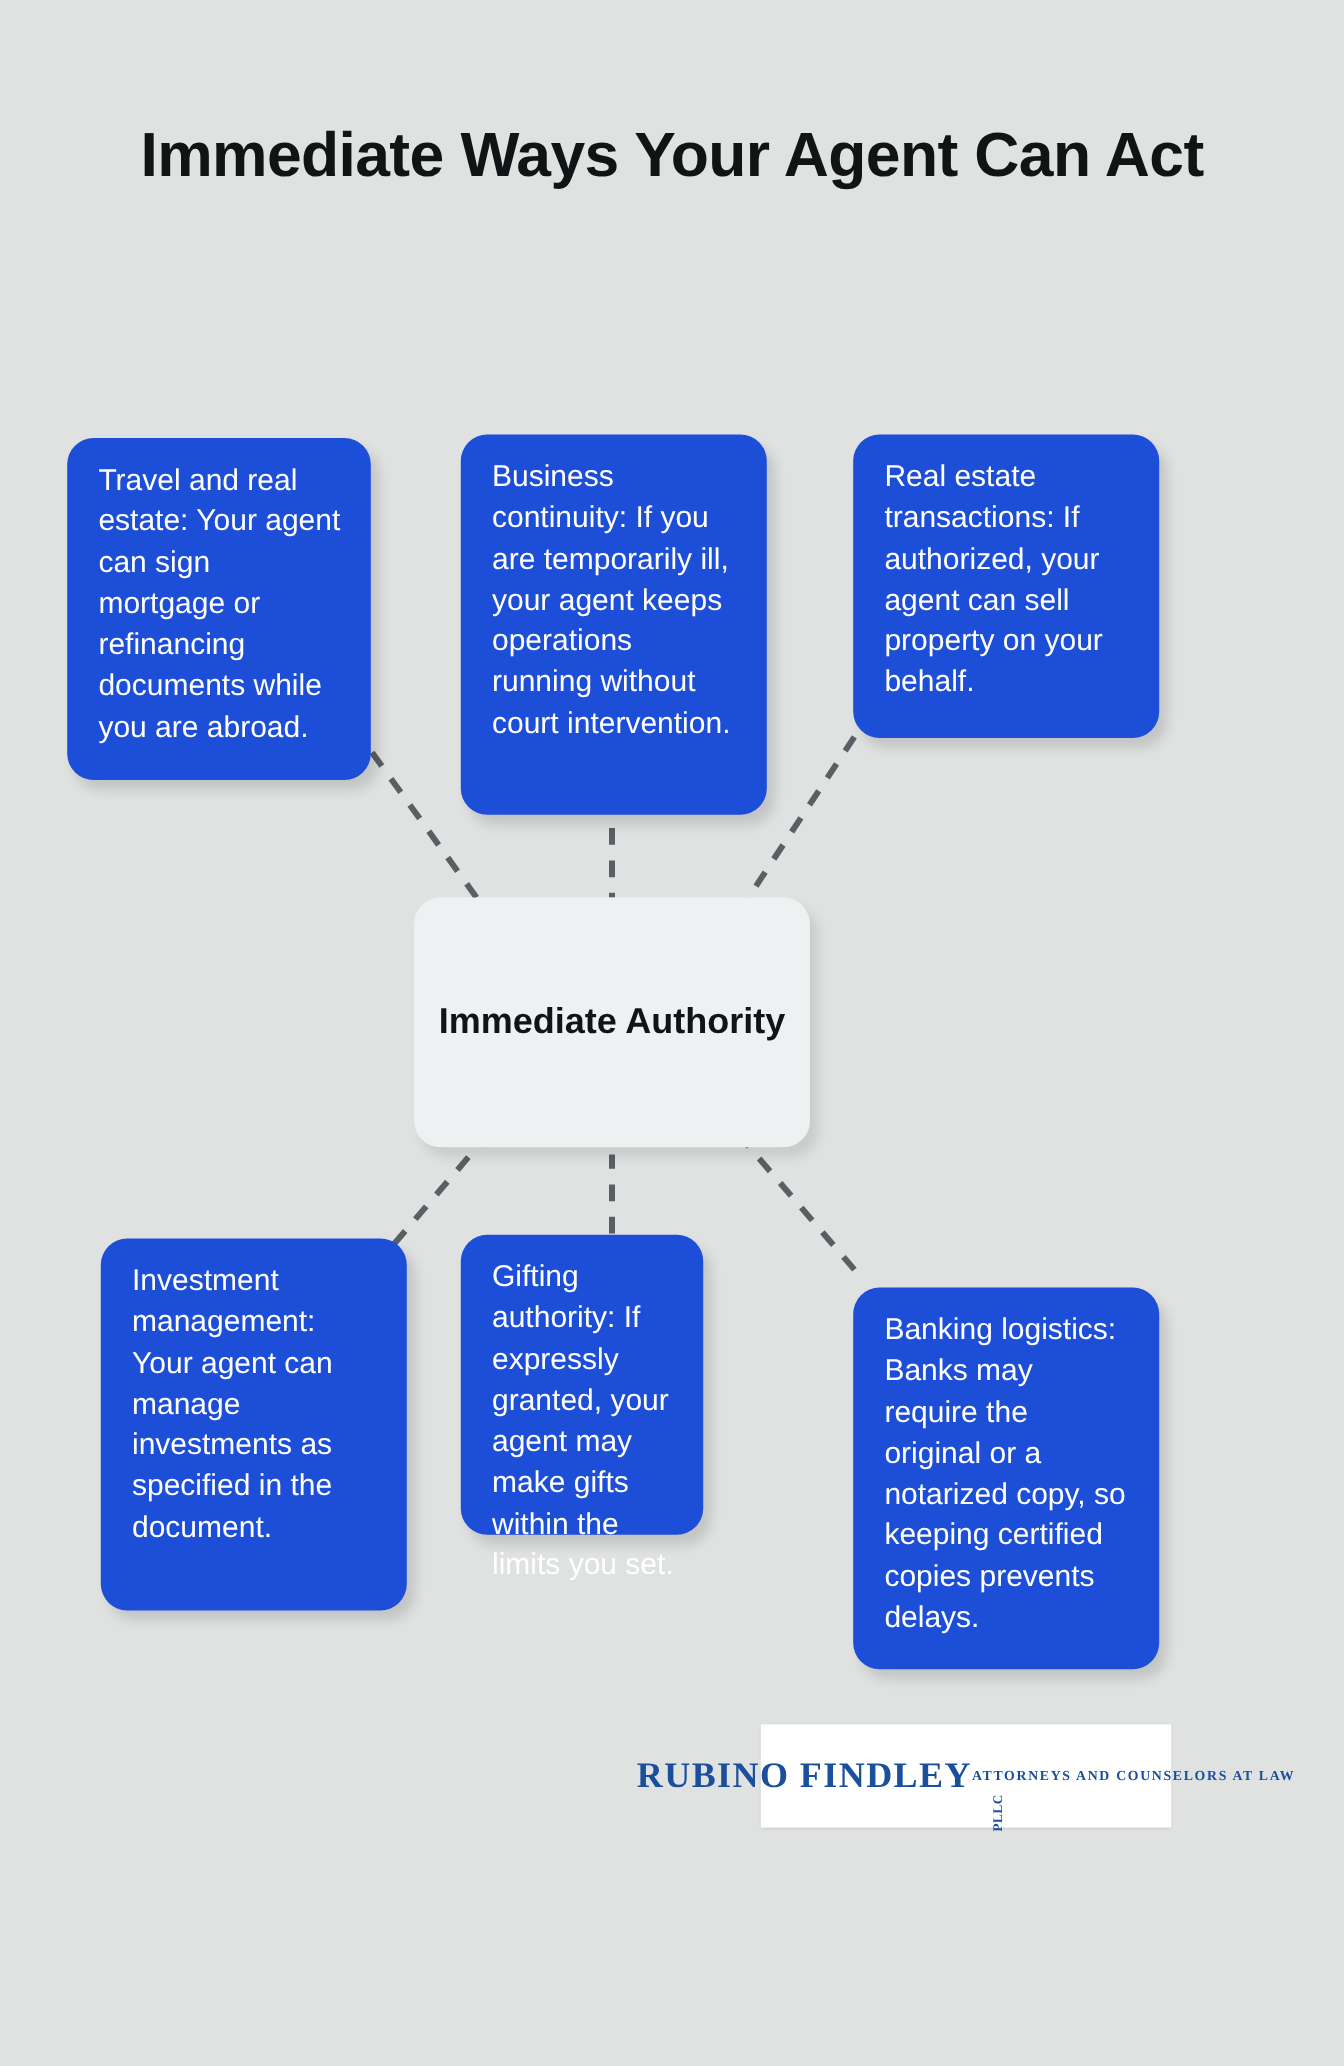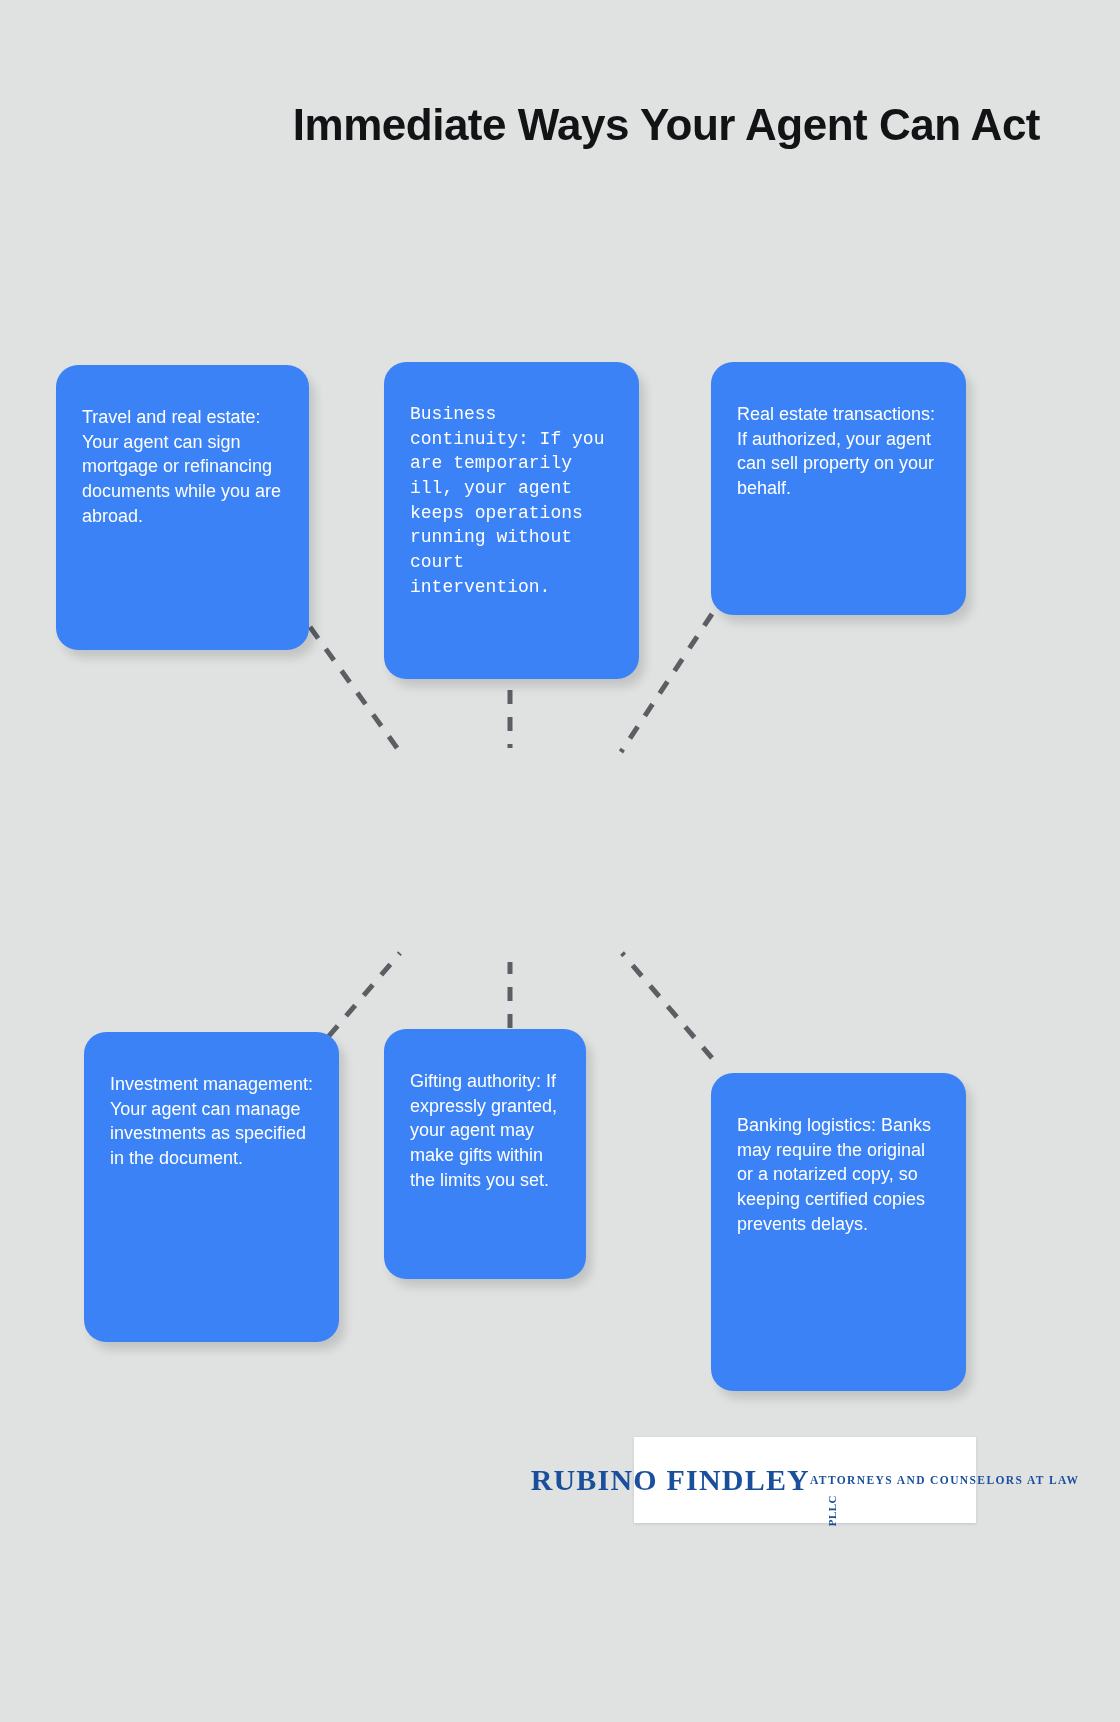--- a/index.html
+++ b/index.html
@@ -17,64 +17,64 @@
   .page {
     position: relative;
     width: 1120px;
     height: 1722px;
   }
   .title {
     position: absolute;
     top: 96px;
     left: 80px;
     width: 960px;
-    text-align: right;
-    font-size: 44px;
+    text-align: center;
+    font-size: 52px;
     line-height: 1.32;
     font-weight: bold;
     color: #111315;
     letter-spacing: -0.5px;
   }
   svg.connectors {
     position: absolute;
     left: 0;
     top: 0;
     width: 1120px;
     height: 1722px;
     pointer-events: none;
   }
   .node {
     position: absolute;
     border-radius: 22px;
-    background: #3b82f6;
+    background: #1d4ed8;
     color: #ffffff;
     box-sizing: border-box;
-    padding: 40px 24px 26px 26px;
-    font-size: 18px;
+    padding: 18px 24px 26px 26px;
+    font-size: 25px;
     line-height: 1.37;
     box-shadow: 6px 8px 10px rgba(0,0,0,0.13);
   }
   .center-node {
     position: absolute;
     border-radius: 22px;
     background: #eff0f2;
     color: #111315;
     box-sizing: border-box;
     display: flex;
     align-items: center;
     justify-content: center;
     text-align: center;
     font-size: 30px;
     line-height: 1.4;
     font-weight: bold;
     box-shadow: 6px 8px 10px rgba(0,0,0,0.10);
   }
   
   #node-travel   { left: 56px;  top: 365px; width: 253px; height: 285px; }
-  #node-business { left: 384px; top: 362px; width: 255px; height: 317px; font-family: Liberation Mono, monospace; }
+  #node-business { left: 384px; top: 362px; width: 255px; height: 317px; }
   #node-realestate { left: 711px; top: 362px; width: 255px; height: 253px; }
   
   #node-investment { left: 56px;  top: 1032px; width: 255px; height: 310px; margin-left: 28px; }
   #node-gifting    { left: 384px; top: 1029px; width: 202px; height: 250px; }
   #node-banking    { left: 711px; top: 1029px; width: 255px; height: 318px; margin-top: 44px; }
   
   #node-center { left: 345px; top: 748px; width: 330px; height: 208px; }
 
   .logo {
     position: absolute;
@@ -149,20 +149,23 @@
   </div>
 
   <div class="node" id="node-business">
     <span>Business continuity: If you are temporarily ill, your agent keeps operations running without court intervention.</span>
   </div>
 
   <div class="node" id="node-realestate">
     <span>Real estate transactions: If authorized, your agent can sell property on your behalf.</span>
   </div>
 
+  <div class="center-node" id="node-center">
+    <span>Immediate Authority</span>
+  </div>
 
   <div class="node" id="node-investment">
     <span>Investment management: Your agent can manage investments as specified in the document.</span>
   </div>
 
   <div class="node" id="node-gifting">
     <span>Gifting authority: If expressly granted, your agent may make gifts within the limits you set.</span>
   </div>
 
   <div class="node" id="node-banking">

